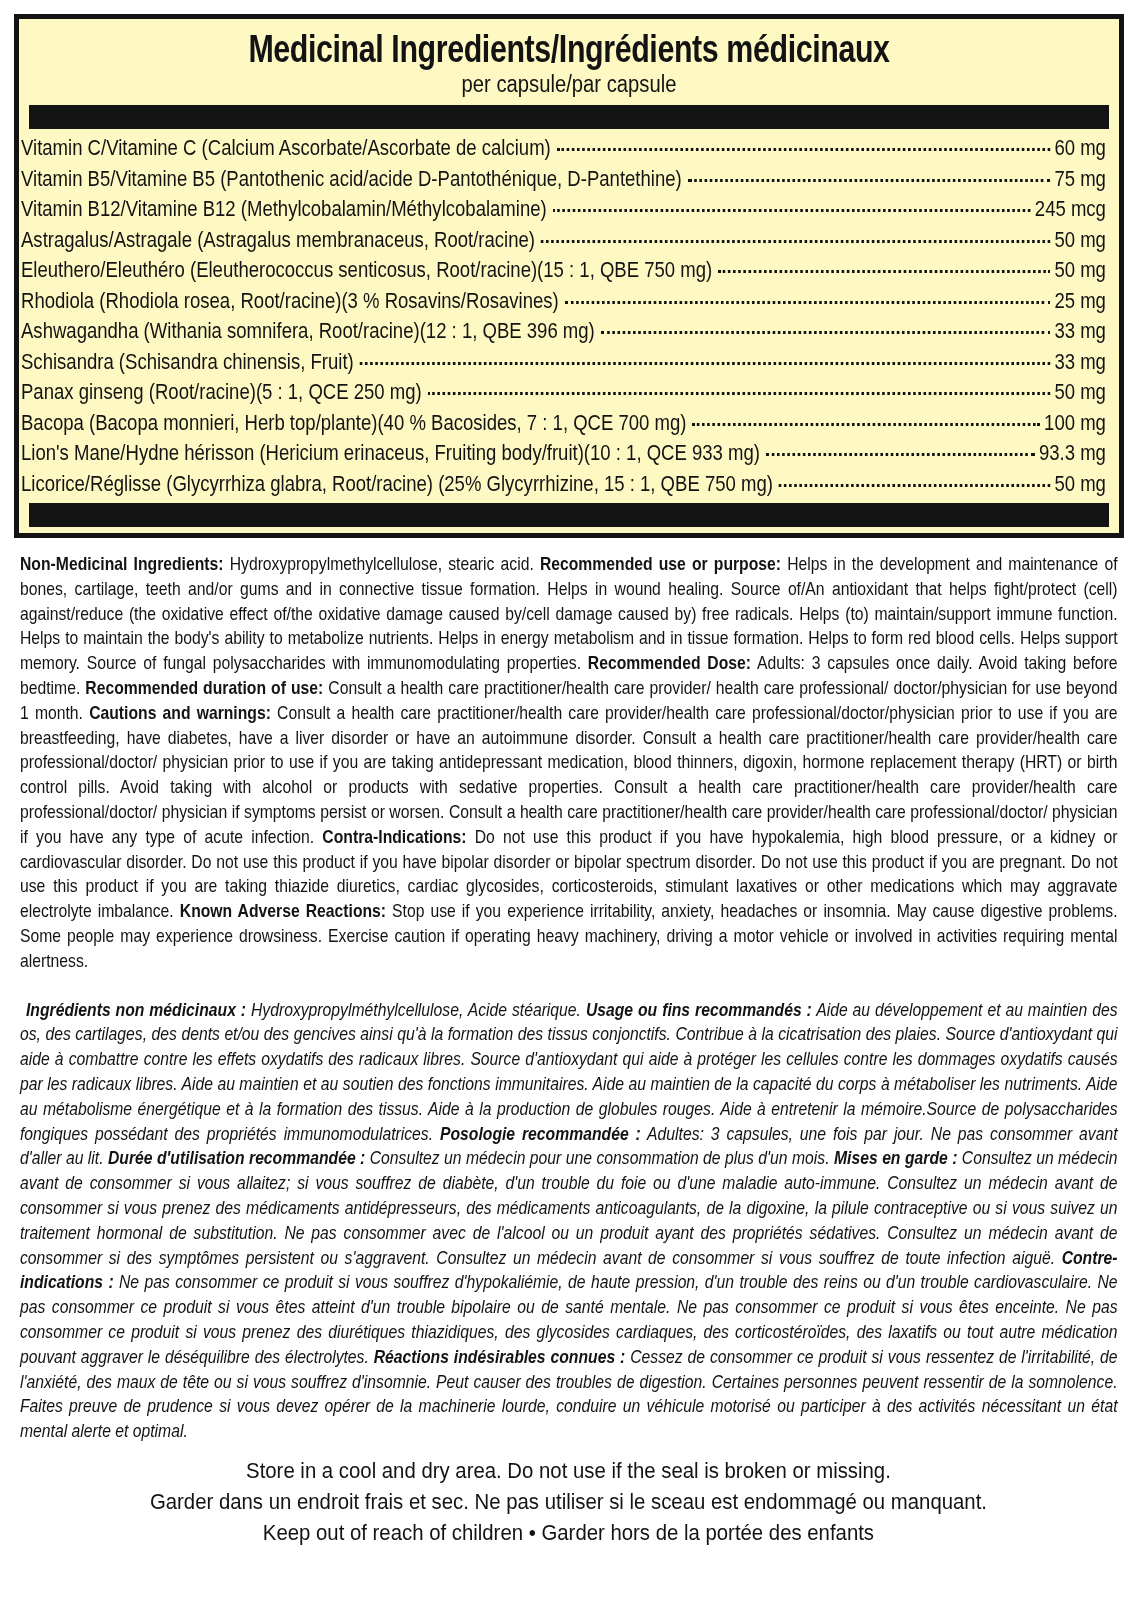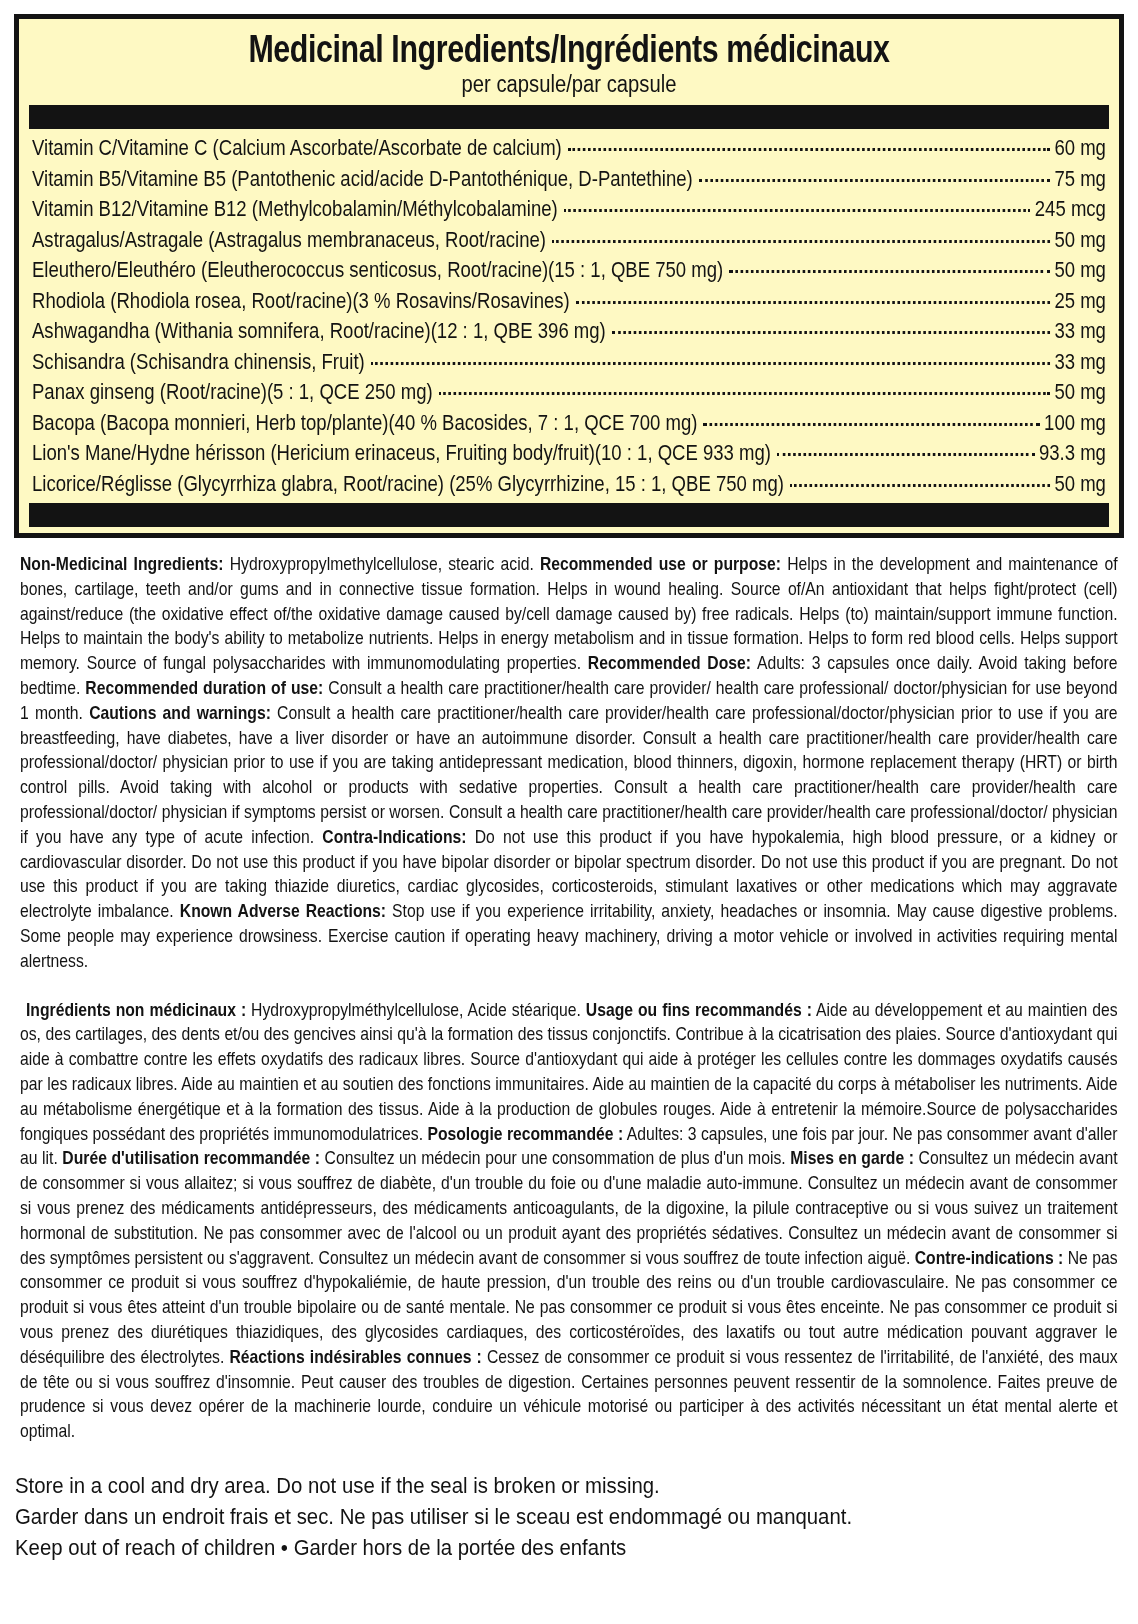--- a/index.html
+++ b/index.html
@@ -46,21 +46,21 @@
   }
   .bar {
     height: 24px;
     background: #131313;
     margin: 0 10px;
   }
   .bar-top { margin-top: 8px; }
   .bar-bottom { margin-bottom: 6px; }
 
   .rows {
-    padding: 4px 13px 4px 13px;
+    padding: 4px 13px 4px 2px;
     overflow: hidden;
   }
   .cx-rows {
     width: 116%;
     transform: scaleX(0.862);
     transform-origin: 0 0;
   }
   .row {
     display: flex;
     align-items: baseline;
@@ -84,38 +84,39 @@
     border-bottom: 3px dotted #131313;
   }
   .ing-amt { flex: 0 0 auto; }
 
   
   .body-para {
     margin: 14px 0 0 0;
     padding: 0 20px;
     overflow: hidden;
   }
-  .body-para.fr { margin-top: 24px; }
+  .body-para.fr { margin-top: 24px; font-style: italic; }
   .cx-block {
     display: block;
     width: 117.6%;
     transform: scaleX(0.85);
     transform-origin: 0 0;
     font-size: 18.5px;
     line-height: 24.8px;
     text-align: justify;
   }
   .fr .cx-block { text-indent: 7px; }
   .seg-bold { font-weight: bold; }
 
   
   .footer {
-    margin-top: 26px;
+    margin-top: 11px;
     padding: 0 15px;
     overflow: hidden;
+    text-align: center;
   }
   .footer-line {
     font-size: 22px;
     line-height: 31px;
     white-space: nowrap;
     width: 108%;
     transform: scaleX(0.925);
     transform-origin: 0 0;
   }
 </style>

